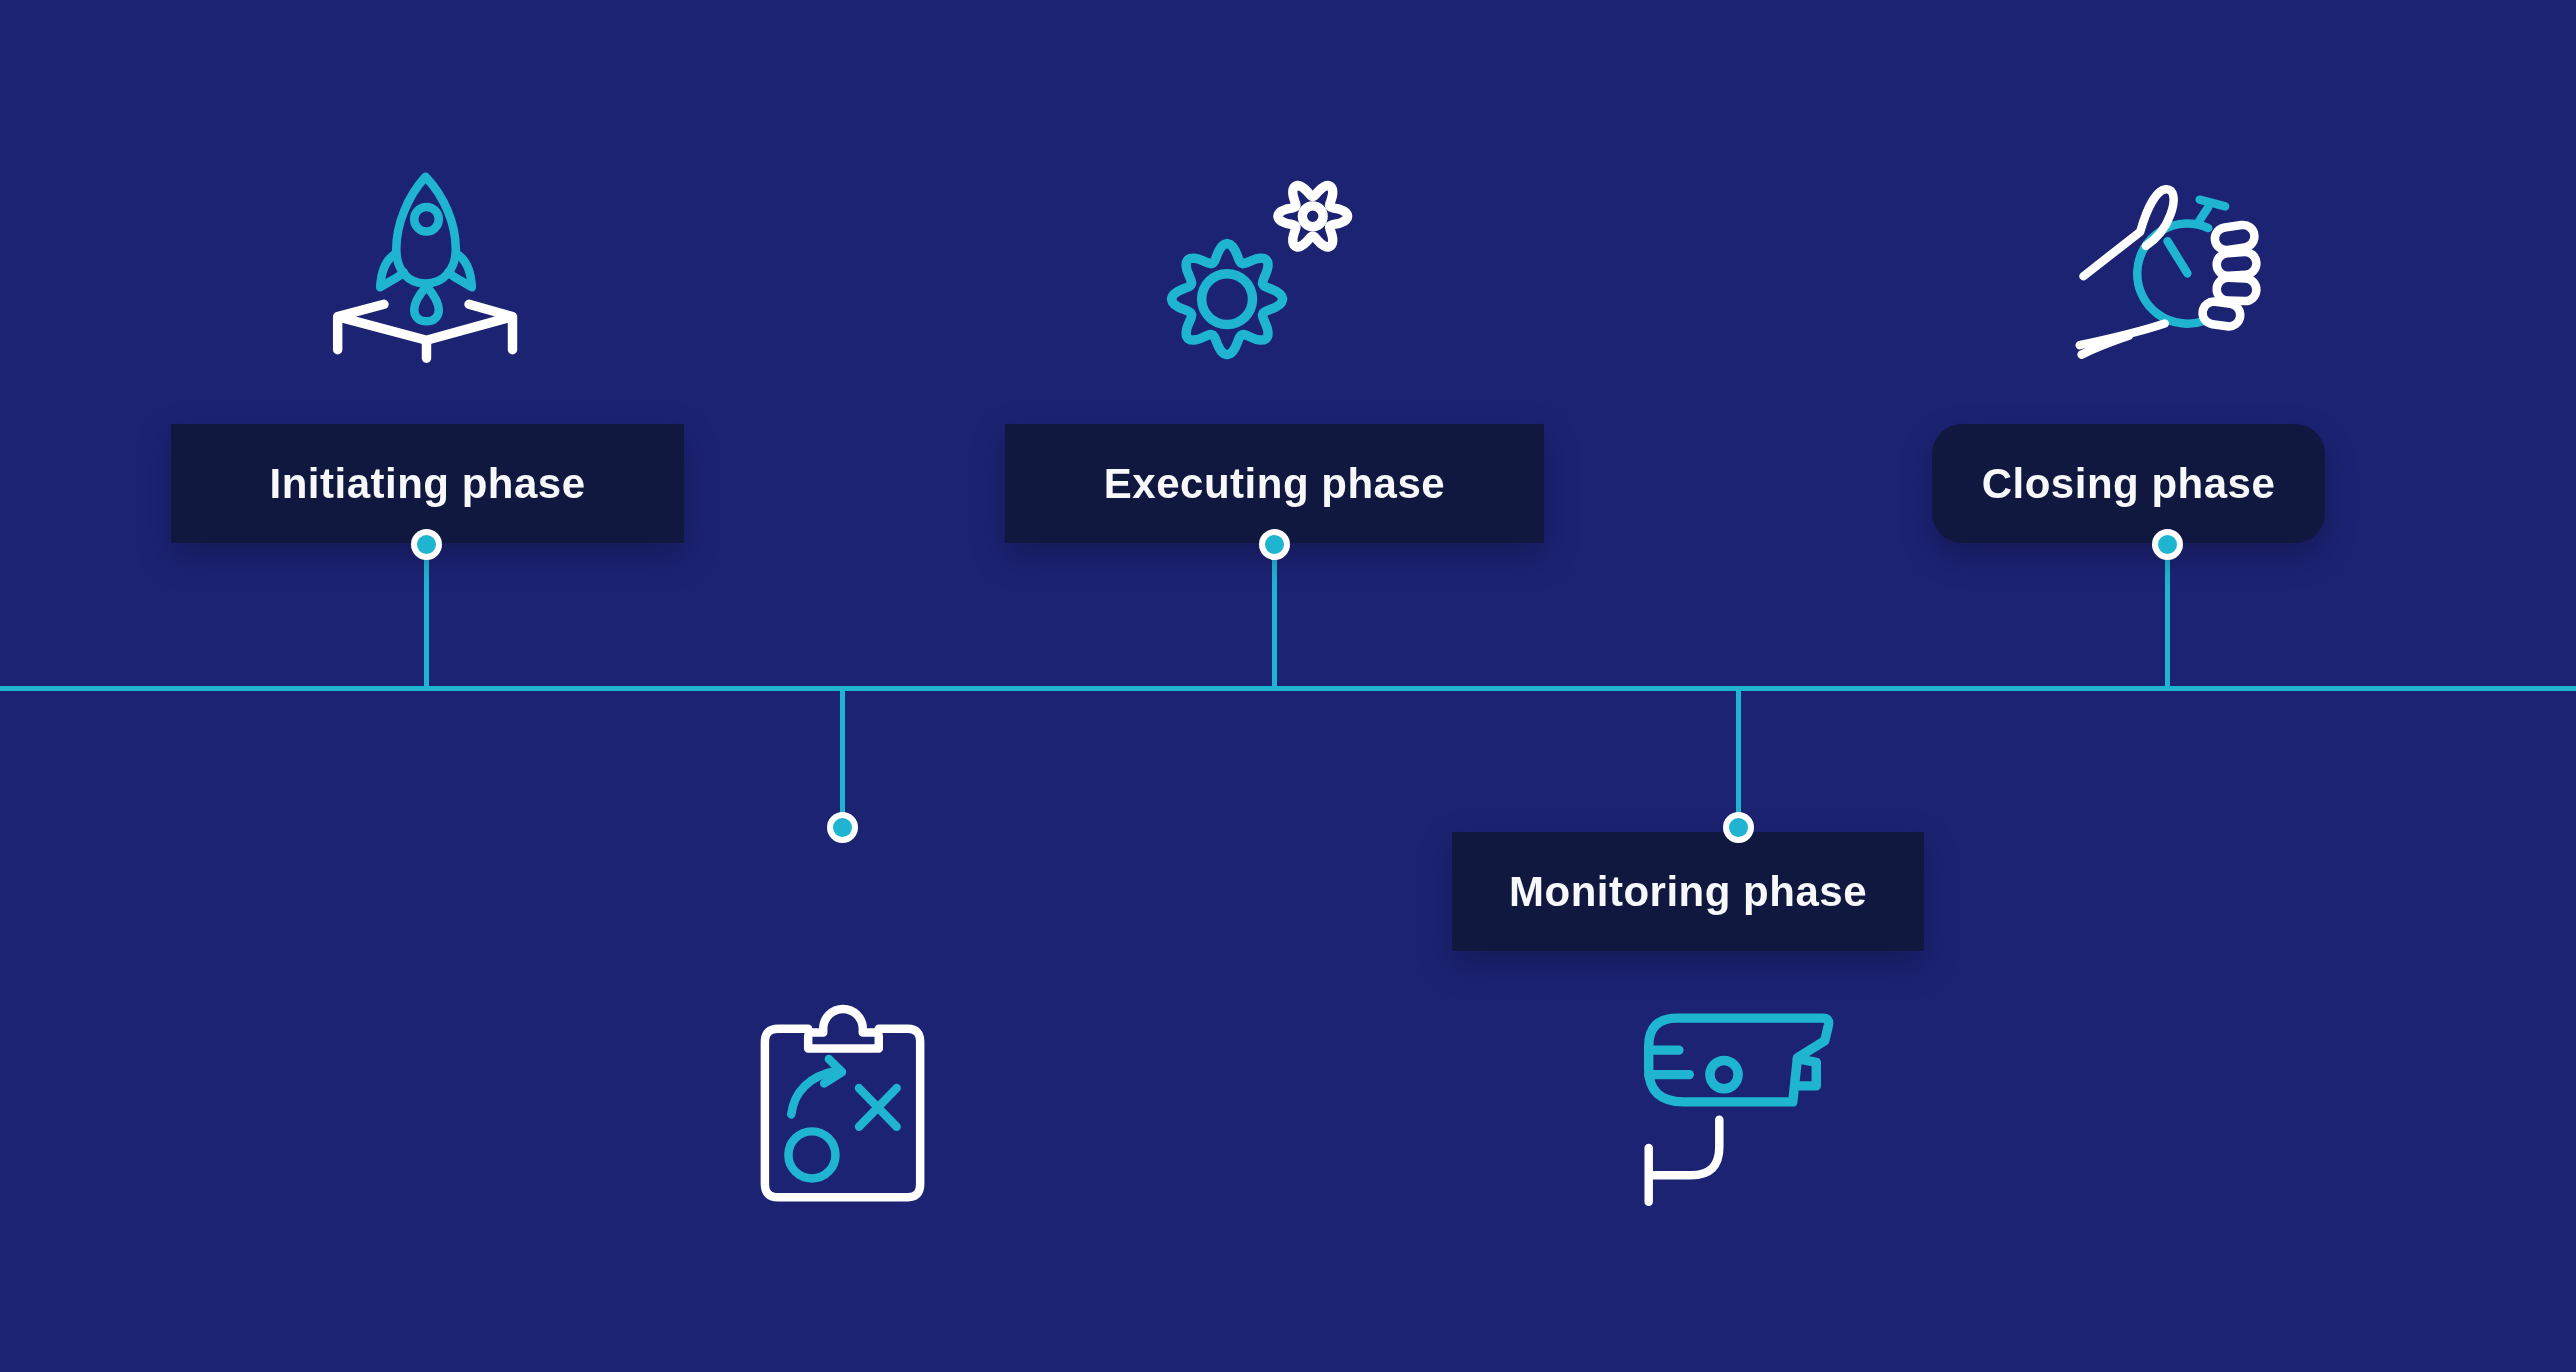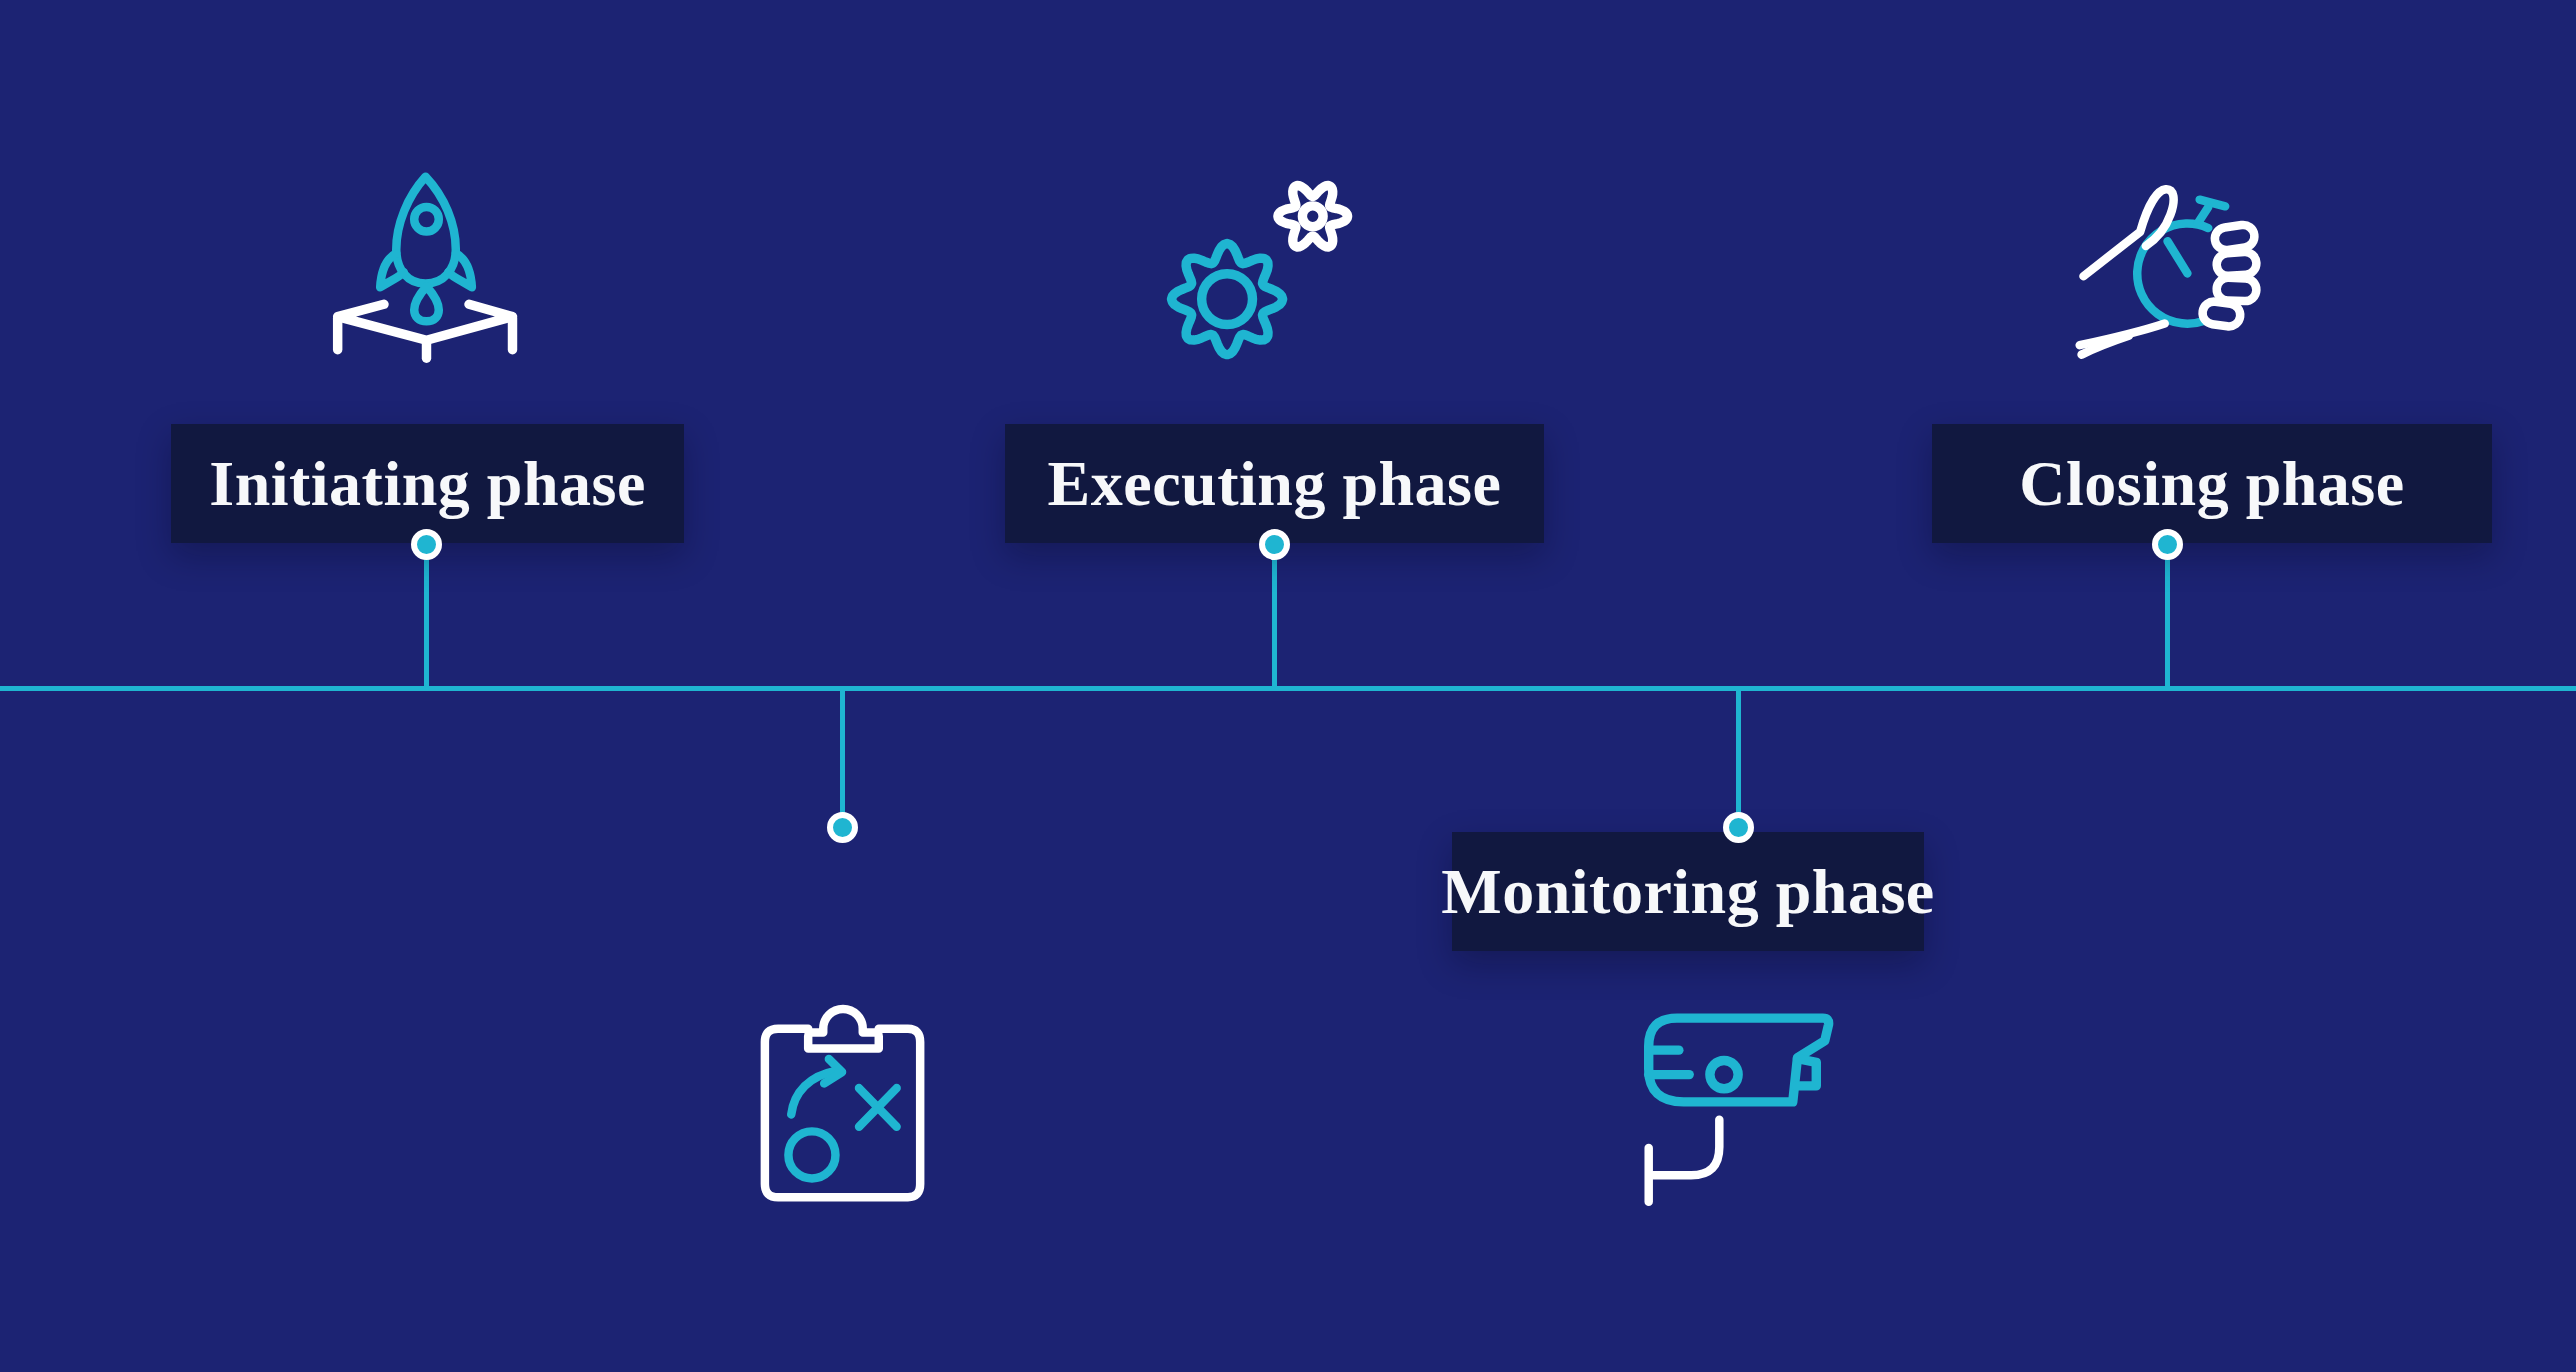--- a/index.html
+++ b/index.html
@@ -22,31 +22,31 @@
   }
   .label-box{
     position:absolute;height:119px;
     background:var(--box,#111840);
     display:flex;align-items:center;justify-content:center;
     box-shadow:0 13.2px 32px rgba(5,8,30,.30);
     z-index:2;
   }
   .label-box span{
     color:var(--text,#F7F8FA);
-    font-size:64px;font-weight:700;letter-spacing:0.5px;white-space:nowrap;font-family:Liberation Serif, serif;
+    font-size:42px;font-weight:700;letter-spacing:0.5px;white-space:nowrap;
   }
   svg.icon{position:absolute;overflow:visible;}
   svg.icon *{fill:none;stroke-linecap:round;stroke-linejoin:round;}
   .st-a{stroke:var(--accent,#1FB5D1);}
   .st-w{stroke:var(--white,#FFFFFF);}
 
   
   #box-initiating{left:171px;top:424px;width:513px;}
   #box-executing{left:1005px;top:424px;width:539px;}
-  #box-closing{left:1932px;top:424px;width:560px;}
+  #box-closing{left:1932px;top:424px;width:393px;border-radius:30px;}
   #box-planning{left:591px;top:832px;width:503px;}
   #box-monitoring{left:1452px;top:832px;width:472px;}
 
   #con-initiating{left:424px;top:545px;height:141px;}
   #con-executing{left:1272px;top:545px;height:141px;}
   #con-closing{left:2165px;top:545px;height:141px;}
   #con-planning{left:840px;top:689px;height:139px;}
   #con-monitoring{left:1736px;top:689px;height:139px;}
 
   #dot-initiating{left:411px;top:529px;}

